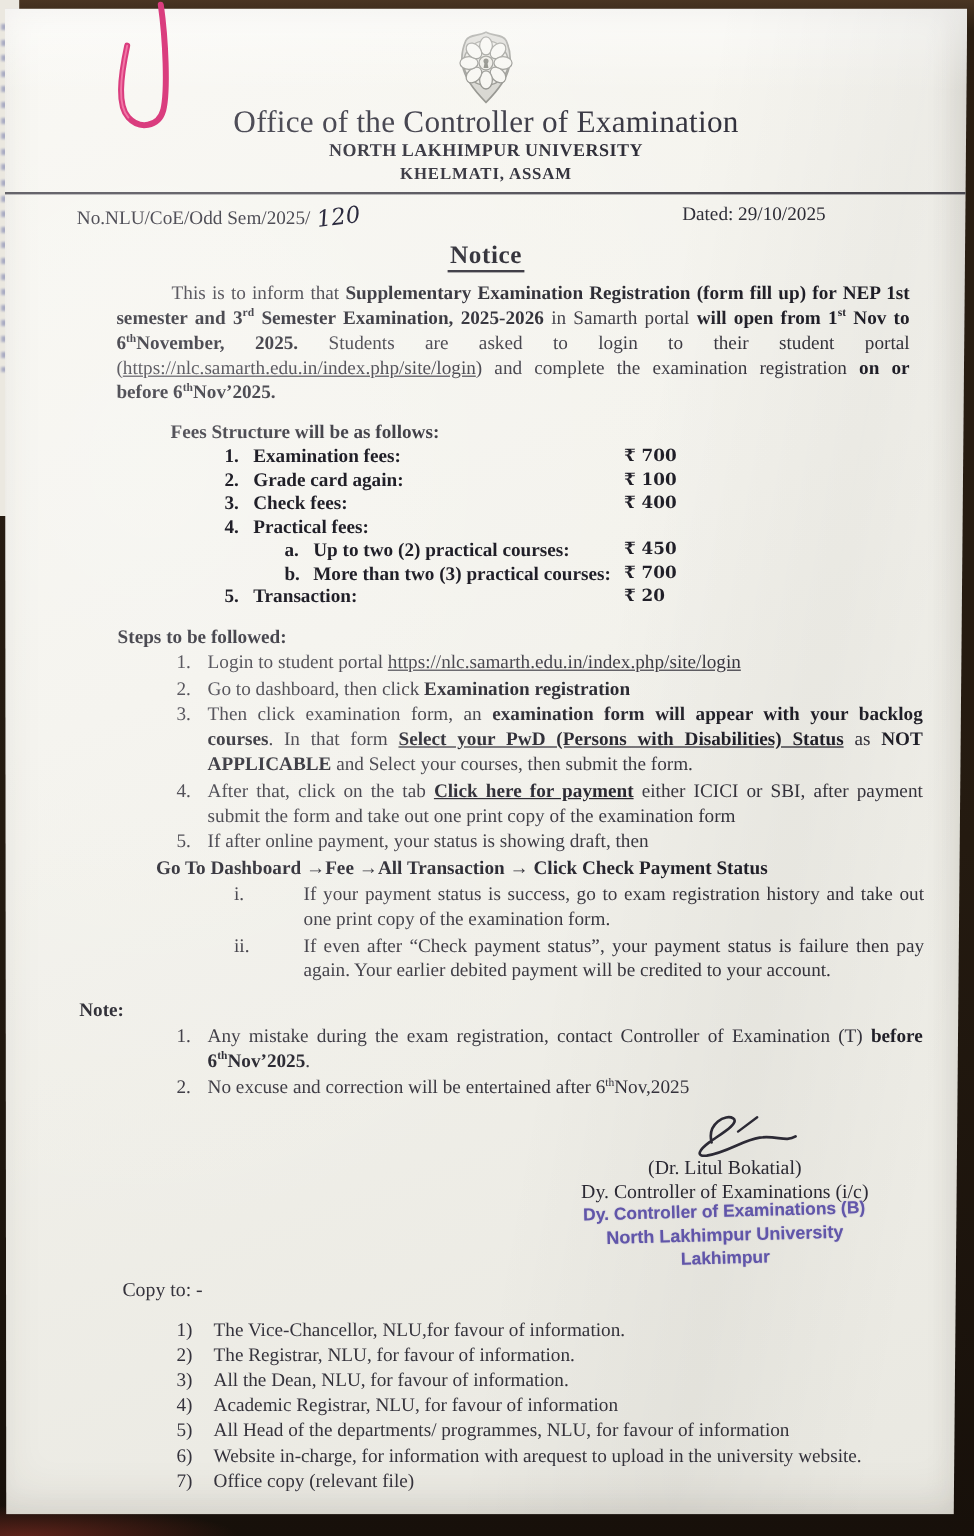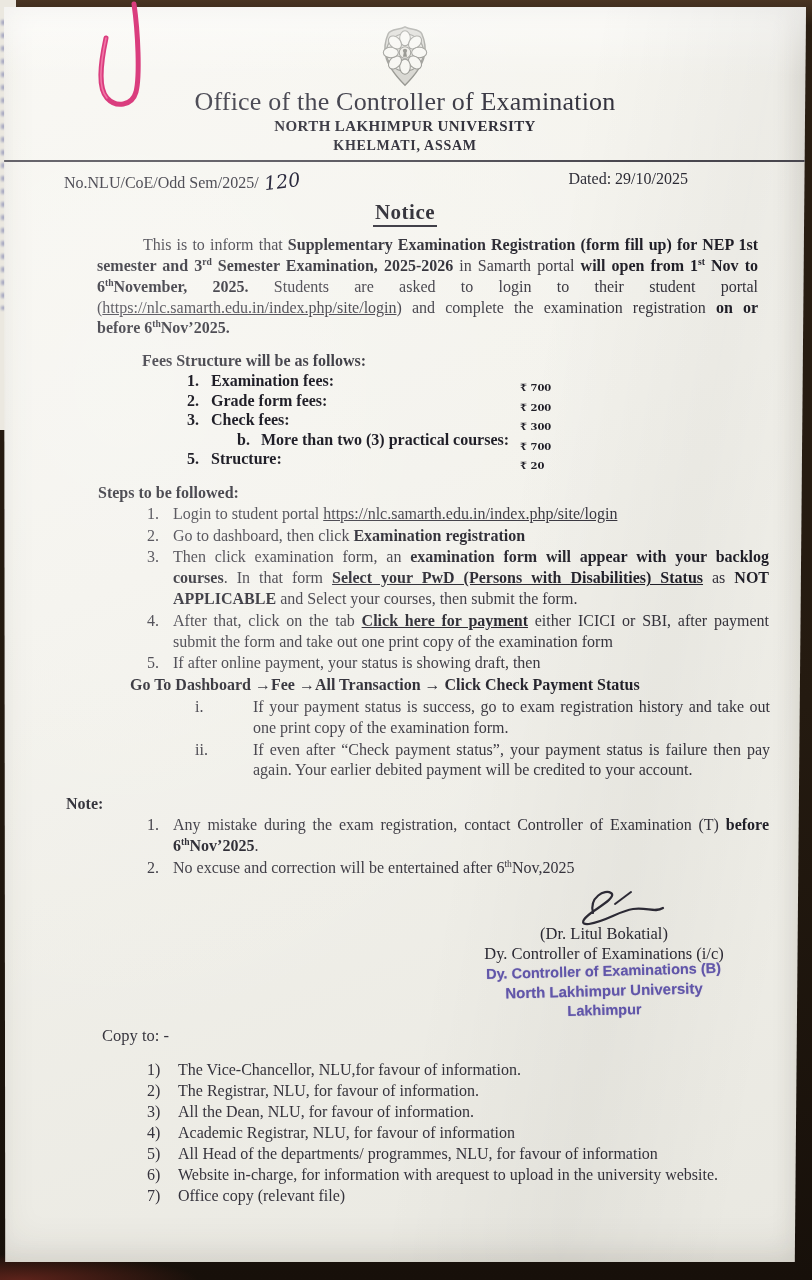--- a/index.html
+++ b/index.html
@@ -47,21 +47,21 @@
     font-size:16px;line-height:1.3;color:#35333c;}
 
   .b{font-weight:bold;color:#201f28;}
   .u{text-decoration:underline;}
   sup{font-size:.6em;vertical-align:super;line-height:0;}
 
   .fees-head{margin:13px 0 2px 138px;font-weight:bold;font-size:16px;color:#201f28;}
   .fee-row{position:relative;margin-left:183px;height:19.5px;font-weight:bold;font-size:16px;color:#201f28;}
   .fee-row .fnum{display:inline-block;width:24px;}
   .fee-row.indent .fnum{margin-left:50px;}
-  .famount{position:absolute;left:333px;top:10px;font-family:"DejaVu Serif","Liberation Serif",serif;font-size:10px;}
+  .famount{position:absolute;left:333px;top:0;font-family:"DejaVu Serif","Liberation Serif",serif;font-size:14px;}
 
   .steps-head{margin:14px 0 2px 94px;font-weight:bold;font-size:16px;color:#201f28;}
   .step-row{display:flex;margin:0 0 1px 143px;width:622px;font-size:16px;line-height:1.3;color:#35333c;}
   .snum{width:26px;flex:none;}
   .stext{flex:1;text-align:justify;}
   .goto{margin:1px 0 1px 126px;font-size:16px;line-height:1.3;}
   .roman-row{display:flex;margin:0 0 1px 191px;width:575px;font-size:16px;line-height:1.3;color:#35333c;}
   .rnum{width:58px;flex:none;}
   .rtext{flex:1;text-align:justify;}
 
@@ -129,38 +129,46 @@
 
     <div class="fees-head">Fees Structure will be as follows:</div>
     <div>
 
         <div class="fee-row">
           <span class="fnum">1.</span><span class="flabel">Examination fees:</span>
           <span class="famount">₹ 700</span>
         </div>
 
         <div class="fee-row">
-          <span class="fnum">2.</span><span class="flabel">Grade form fees:</span>
-          <span class="famount">₹ 200</span>
+          <span class="fnum">2.</span><span class="flabel">Grade card again:</span>
+          <span class="famount">₹ 100</span>
         </div>
 
         <div class="fee-row">
           <span class="fnum">3.</span><span class="flabel">Check fees:</span>
-          <span class="famount">₹ 300</span>
-        </div>
-
-
+          <span class="famount">₹ 400</span>
+        </div>
+
+        <div class="fee-row">
+          <span class="fnum">4.</span><span class="flabel">Practical fees:</span>
+          <span class="famount"></span>
+        </div>
+
+        <div class="fee-row indent">
+          <span class="fnum">a.</span><span class="flabel">Up to two (2) practical courses:</span>
+          <span class="famount">₹ 450</span>
+        </div>
 
         <div class="fee-row indent">
           <span class="fnum">b.</span><span class="flabel">More than two (3) practical courses:</span>
           <span class="famount">₹ 700</span>
         </div>
 
         <div class="fee-row">
-          <span class="fnum">5.</span><span class="flabel">Structure:</span>
+          <span class="fnum">5.</span><span class="flabel">Transaction:</span>
           <span class="famount">₹ 20</span>
         </div>
       </div>
 
     <div class="steps-head">Steps to be followed:</div>
     <div>
 
         <div class="step-row">
           <span class="snum">1.</span>
           <span class="stext"><span>Login to student portal </span><span class="u">https://nlc.samarth.edu.in/index.php/site/login</span></span>

